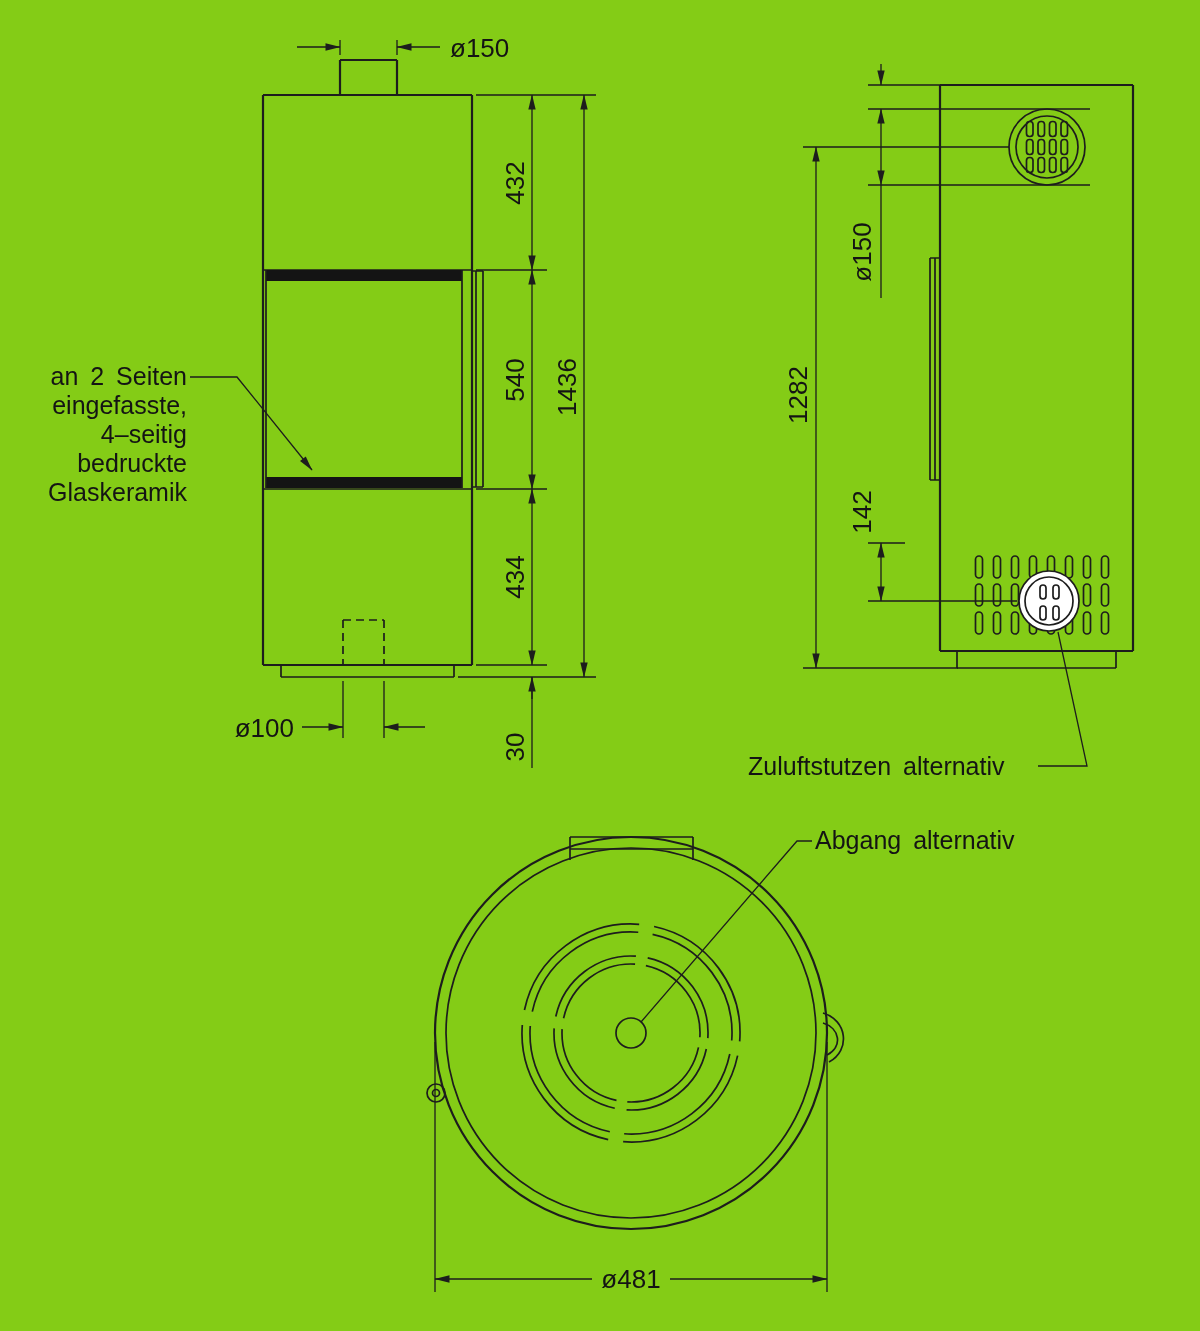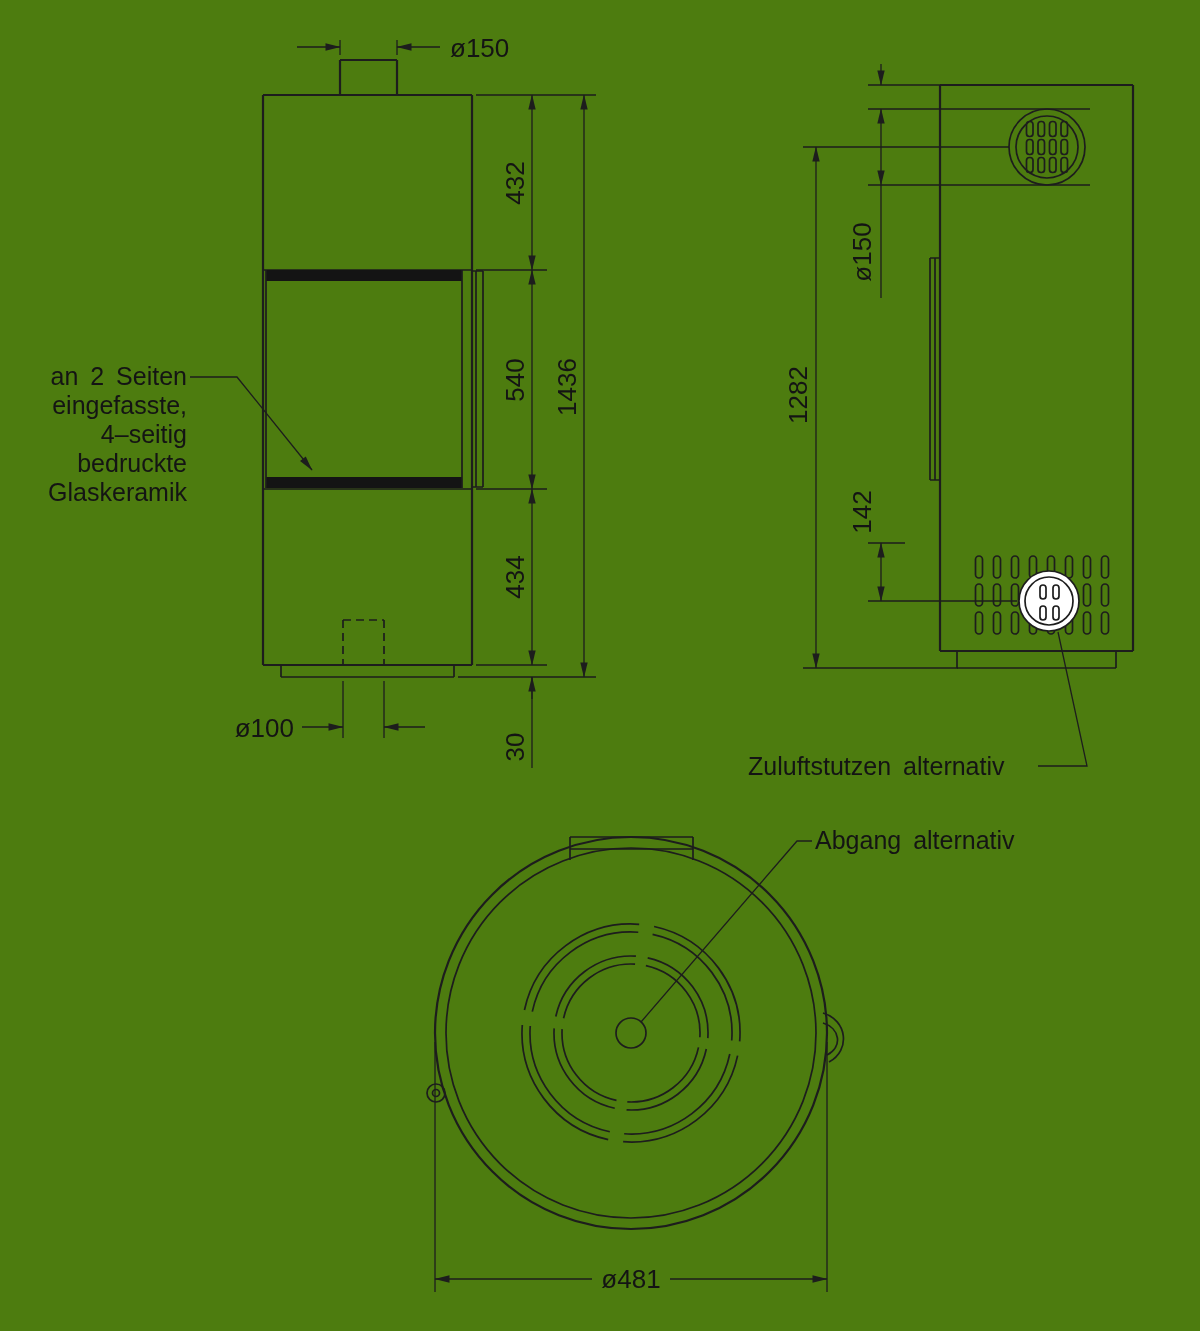--- a/index.html
+++ b/index.html
@@ -1,16 +1,16 @@
 <!DOCTYPE html>
 <html><head>
 <meta charset="utf-8">
 <style>
   html,body { margin:0; padding:0; background:#ffffff; }
-  .stage { width:1200px; height:1331px; background:#4d7c0f; position:relative; }
+  .stage { width:1200px; height:1331px; background:#84cc16; position:relative; }
   svg { display:block; }
   .outline { fill:none; stroke:#1d1d1d; stroke-width:2.2; }
   .thin    { stroke-width:1.7; }
   .dim     { fill:none; stroke:#1d1d1d; stroke-width:1.3; }
   .dash    { stroke-dasharray:8 5; }
   .slot    { fill:none; stroke:#1d1d1d; stroke-width:1.7; }
   .ring    { fill:none; stroke:#1d1d1d; stroke-width:1.7; }
   .band    { fill:#141414; stroke:none; }
   .white   { fill:#ffffff; }
   text { font-family:"Liberation Sans","DejaVu Sans",sans-serif; font-size:26px; fill:#141414; }

